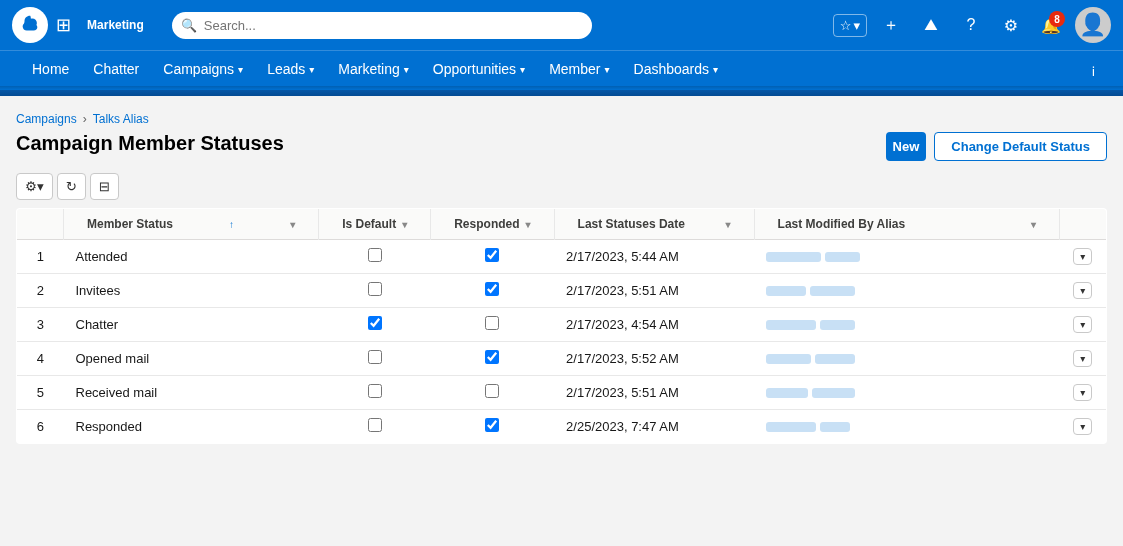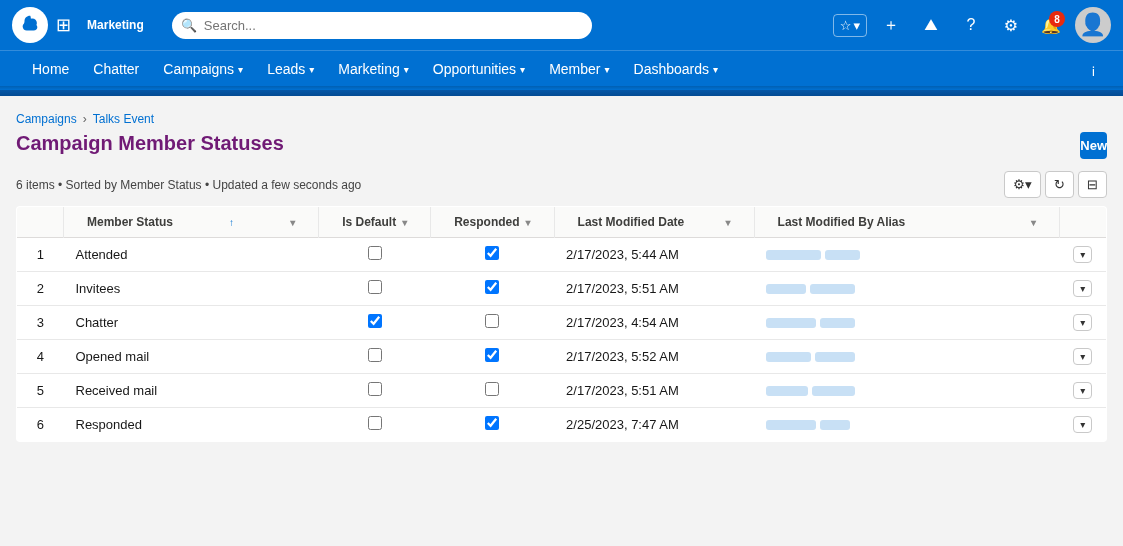--- a/index.html
+++ b/index.html
@@ -157,31 +157,31 @@
     
     .page-header {
       display: flex;
       align-items: flex-start;
       justify-content: space-between;
       margin-bottom: 12px;
     }
     .page-title {
       font-size: 20px;
       font-weight: 700;
-      color: #701a75;
+      color: #000000;
     }
     .header-actions {
       display: flex;
       gap: 8px;
     }
     .btn-new {
       background: #0070d2;
       color: white;
       border: none;
-      padding: 6px 0;
+      padding: 6px 7px;
       border-radius: 4px;
       cursor: pointer;
       font-size: 13px;
       font-weight: 600;
     }
     .btn-change-default {
       background: white;
       color: #0070d2;
       border: 1px solid #0070d2;
       padding: 6px 16px;
@@ -369,32 +369,32 @@
   <div class="nav-item-info">ℹ</div>
 </div>
 
 <div class="wave-container" style="height:6px; background: linear-gradient(180deg,#0557a7 0%,#034b93 100%);"></div>
 
 <div class="main-content">
 
   <div class="breadcrumb">
     <a href="#">Campaigns</a>
     <span class="breadcrumb-sep">›</span>
-    <a href="#">Talks Event</a>
+    <a href="#">Talks Alias</a>
   </div>
 
   <div class="page-header">
     <h1 class="page-title">Campaign Member Statuses</h1>
     <div class="header-actions">
       <button class="btn-new">New</button>
+      <button class="btn-change-default">Change Default Status</button>
     </div>
   </div>
 
   <div class="table-toolbar">
-    <span class="table-info">6 items • Sorted by Member Status • Updated a few seconds ago</span>
     <div class="table-controls">
       <button class="ctrl-btn">
         <span>⚙</span>
         <span>▾</span>
       </button>
       <button class="ctrl-btn">
         <span>↻</span>
       </button>
       <button class="ctrl-btn">
         <span>⊟</span>
@@ -420,21 +420,21 @@
           </div>
         </th>
         <th style="width:120px;">
           <div class="th-inner">
             <span>Responded</span>
             <span class="th-caret">▾</span>
           </div>
         </th>
         <th style="width:200px;">
           <div class="th-inner">
-            <span>Last Modified Date</span>
+            <span>Last Statuses Date</span>
             <span class="th-caret">▾</span>
           </div>
         </th>
         <th>
           <div class="th-inner">
             <span>Last Modified By Alias</span>
             <span class="th-caret">▾</span>
           </div>
         </th>
         <th style="width:32px;"></th>

